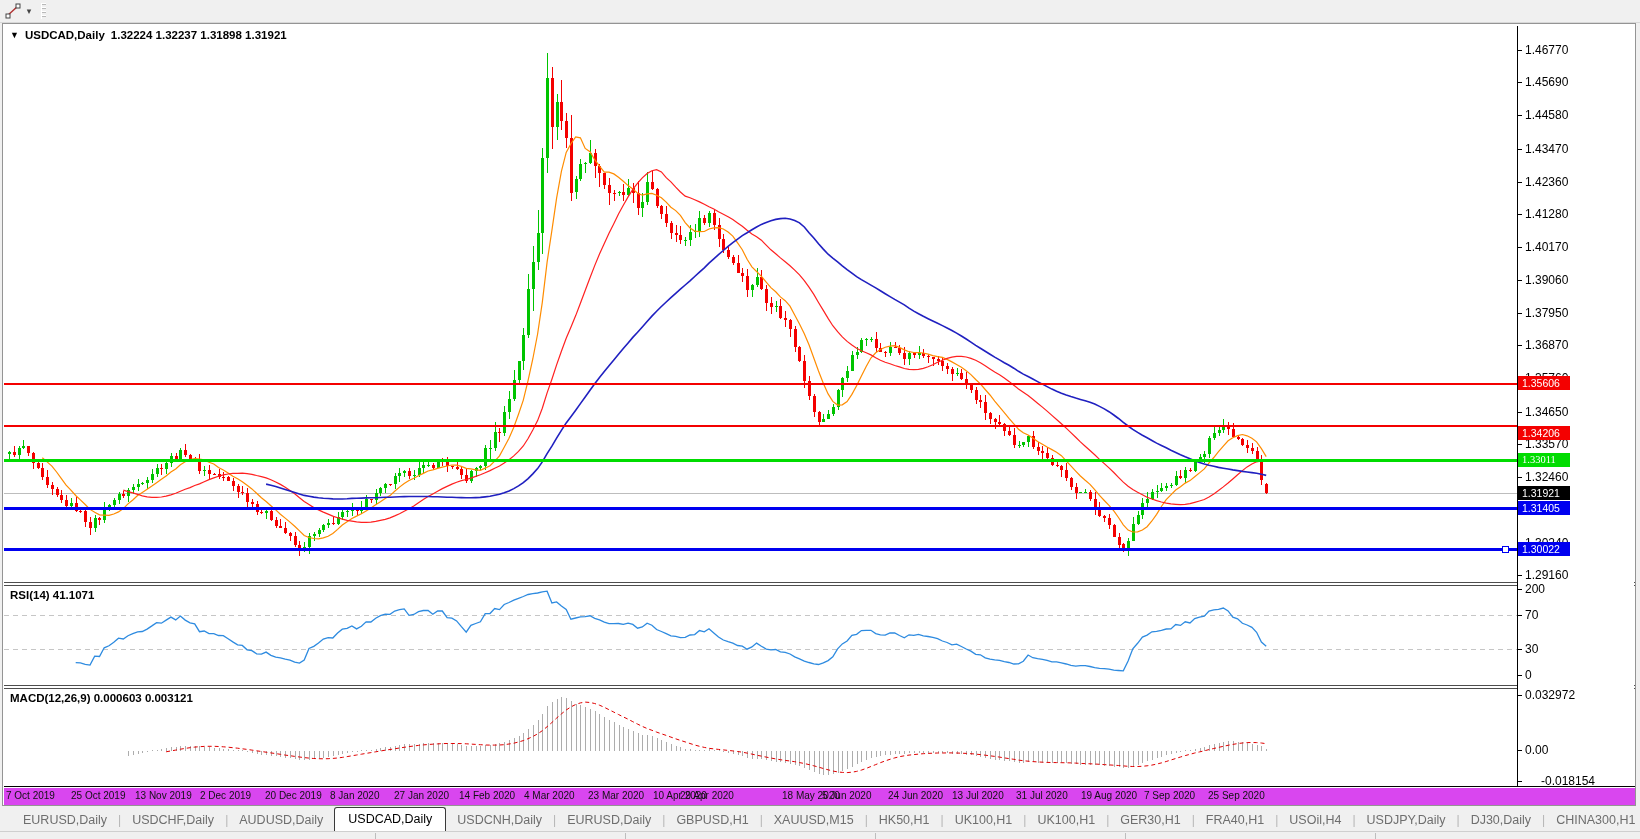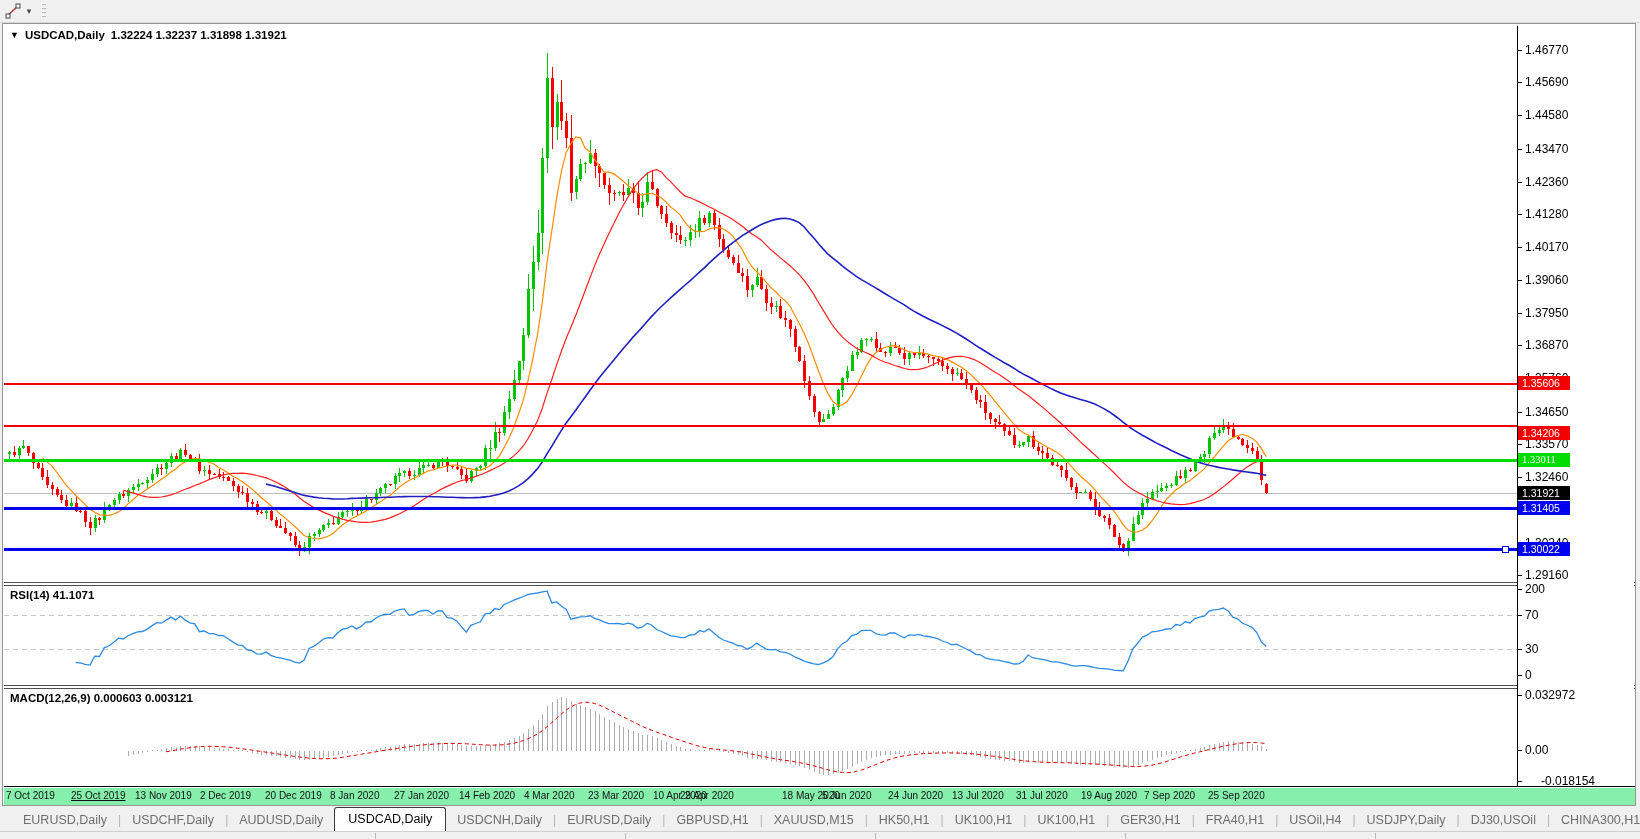--- a/index.html
+++ b/index.html
@@ -31,21 +31,21 @@
   #plot-bottom-line { position:absolute; left:1px; top:762px; width:1631px; height:1px;
                       background:#000; }
   #price-axis { position:absolute; left:1514px; top:2px; width:117px; height:760px;
                 border-left:1px solid #000; background:#fff; }
   .tick { position:absolute; left:7px; font-size:12px; color:#000; line-height:10px;
           white-space:nowrap; }
   .tickmark { position:absolute; left:0; width:4px; height:1px; background:#000; }
   .badge { position:absolute; left:0; height:14px; min-width:52px; padding:1px 4px 0 4px;
            font-size:10.5px; line-height:12px; color:#fff; white-space:nowrap; }
   #date-axis { position:absolute; left:1px; top:764px; width:1631px; height:17px;
-               background:#86efac; }
+               background:#d946ef; }
   .date-lbl { position:absolute; top:2px; font-size:10px; color:#111; white-space:nowrap; }
   .pane-label { position:absolute; left:6px; top:3px; font-size:11.5px; font-weight:700;
                 color:#000; z-index:5; white-space:nowrap; }
   #chart-title-row { display:flex; align-items:center; gap:6px; }
   #collapse-tri { font-size:9px; color:#000; cursor:default; }
   svg.pane-svg { position:absolute; left:0; top:0; }
   
   #tab-bar { position:absolute; left:0; top:806px; width:1640px; height:25px;
              background:#f0f0f0; display:flex; align-items:flex-end; padding-left:12px; }
   .tab { font-size:12.5px; color:#6e6e6e; padding:3px 11px 4px 11px; white-space:nowrap;
@@ -936,21 +936,21 @@
       <div class="tick" style="top: 644px;">0</div>
       <div class="tickmark" style="top: 669px;"></div>
       <div class="tick" style="top: 664px;">0.032972</div>
       <div class="tickmark" style="top: 724px;"></div>
       <div class="tick" style="top: 719px;">0.00</div>
       <div class="tickmark" style="top: 755px;"></div>
       <div class="tick" style="top: 750px; margin-left: 16px;">-0.018154</div>
     </div>
   <div id="date-axis">
       <div class="date-lbl" style="left: 2px;">7 Oct 2019</div>
-      <div class="date-lbl" style="left: 67px; text-decoration: underline;">25 Oct 2019</div>
+      <div class="date-lbl" style="left: 67px;">25 Oct 2019</div>
       <div class="date-lbl" style="left: 131px;">13 Nov 2019</div>
       <div class="date-lbl" style="left: 196px;">2 Dec 2019</div>
       <div class="date-lbl" style="left: 261px; text-align: center;">20 Dec 2019</div>
       <div class="date-lbl" style="left: 326px;">8 Jan 2020</div>
       <div class="date-lbl" style="left: 390px;">27 Jan 2020</div>
       <div class="date-lbl" style="left: 455px;">14 Feb 2020</div>
       <div class="date-lbl" style="left: 520px;">4 Mar 2020</div>
       <div class="date-lbl" style="left: 584px;">23 Mar 2020</div>
       <div class="date-lbl" style="left: 649px;">10 Apr 2020</div>
       <div class="date-lbl" style="left: 676px; text-align: center;">29 Apr 2020</div>
@@ -987,21 +987,21 @@
     <div class="tab">UK100,H1</div>
     <div class="tab-sep">|</div>
     <div class="tab">GER30,H1</div>
     <div class="tab-sep">|</div>
     <div class="tab">FRA40,H1</div>
     <div class="tab-sep">|</div>
     <div class="tab">USOil,H4</div>
     <div class="tab-sep">|</div>
     <div class="tab">USDJPY,Daily</div>
     <div class="tab-sep">|</div>
-    <div class="tab">DJ30,USOil</div>
+    <div class="tab">DJ30,Daily</div>
     <div class="tab-sep">|</div>
     <div class="tab">CHINA300,H1</div>
   </div>
 
 <div id="status-strip">
     <div class="status-div" style="left: 375px;"></div>
     <div class="status-div" style="left: 625px;"></div>
     <div class="status-div" style="left: 875px;"></div>
     <div class="status-div" style="left: 1125px;"></div>
     <div class="status-div" style="left: 1375px;"></div>

